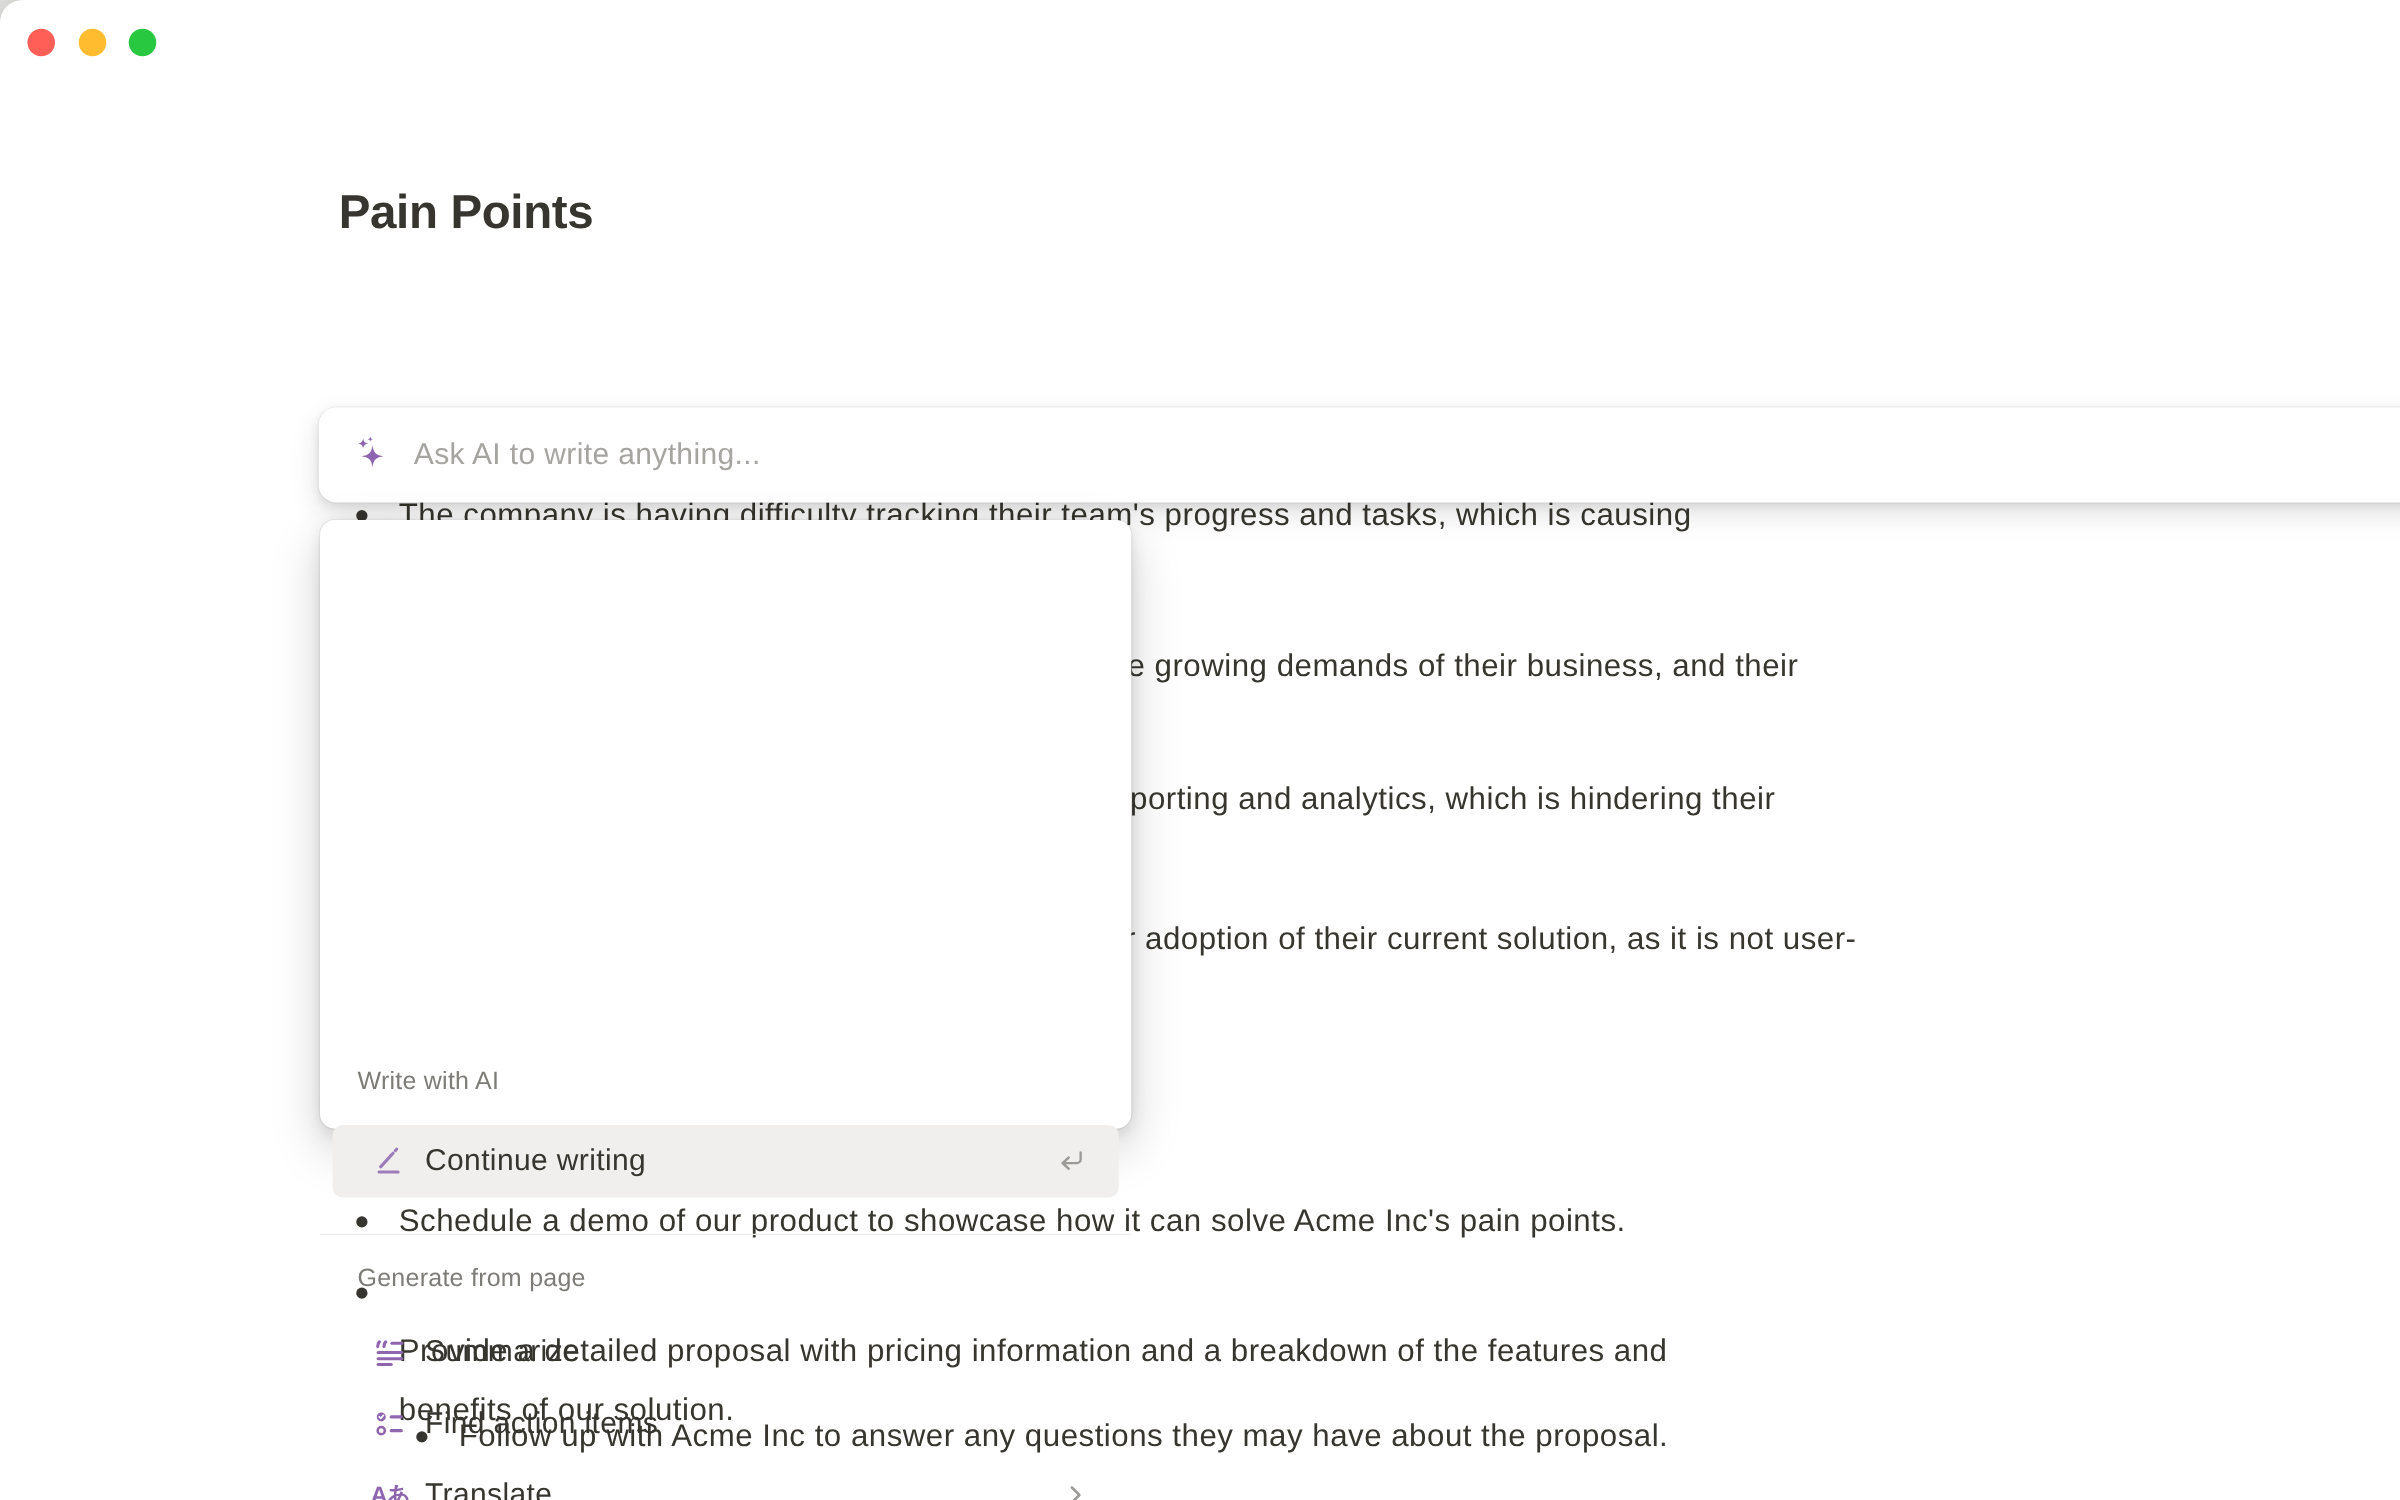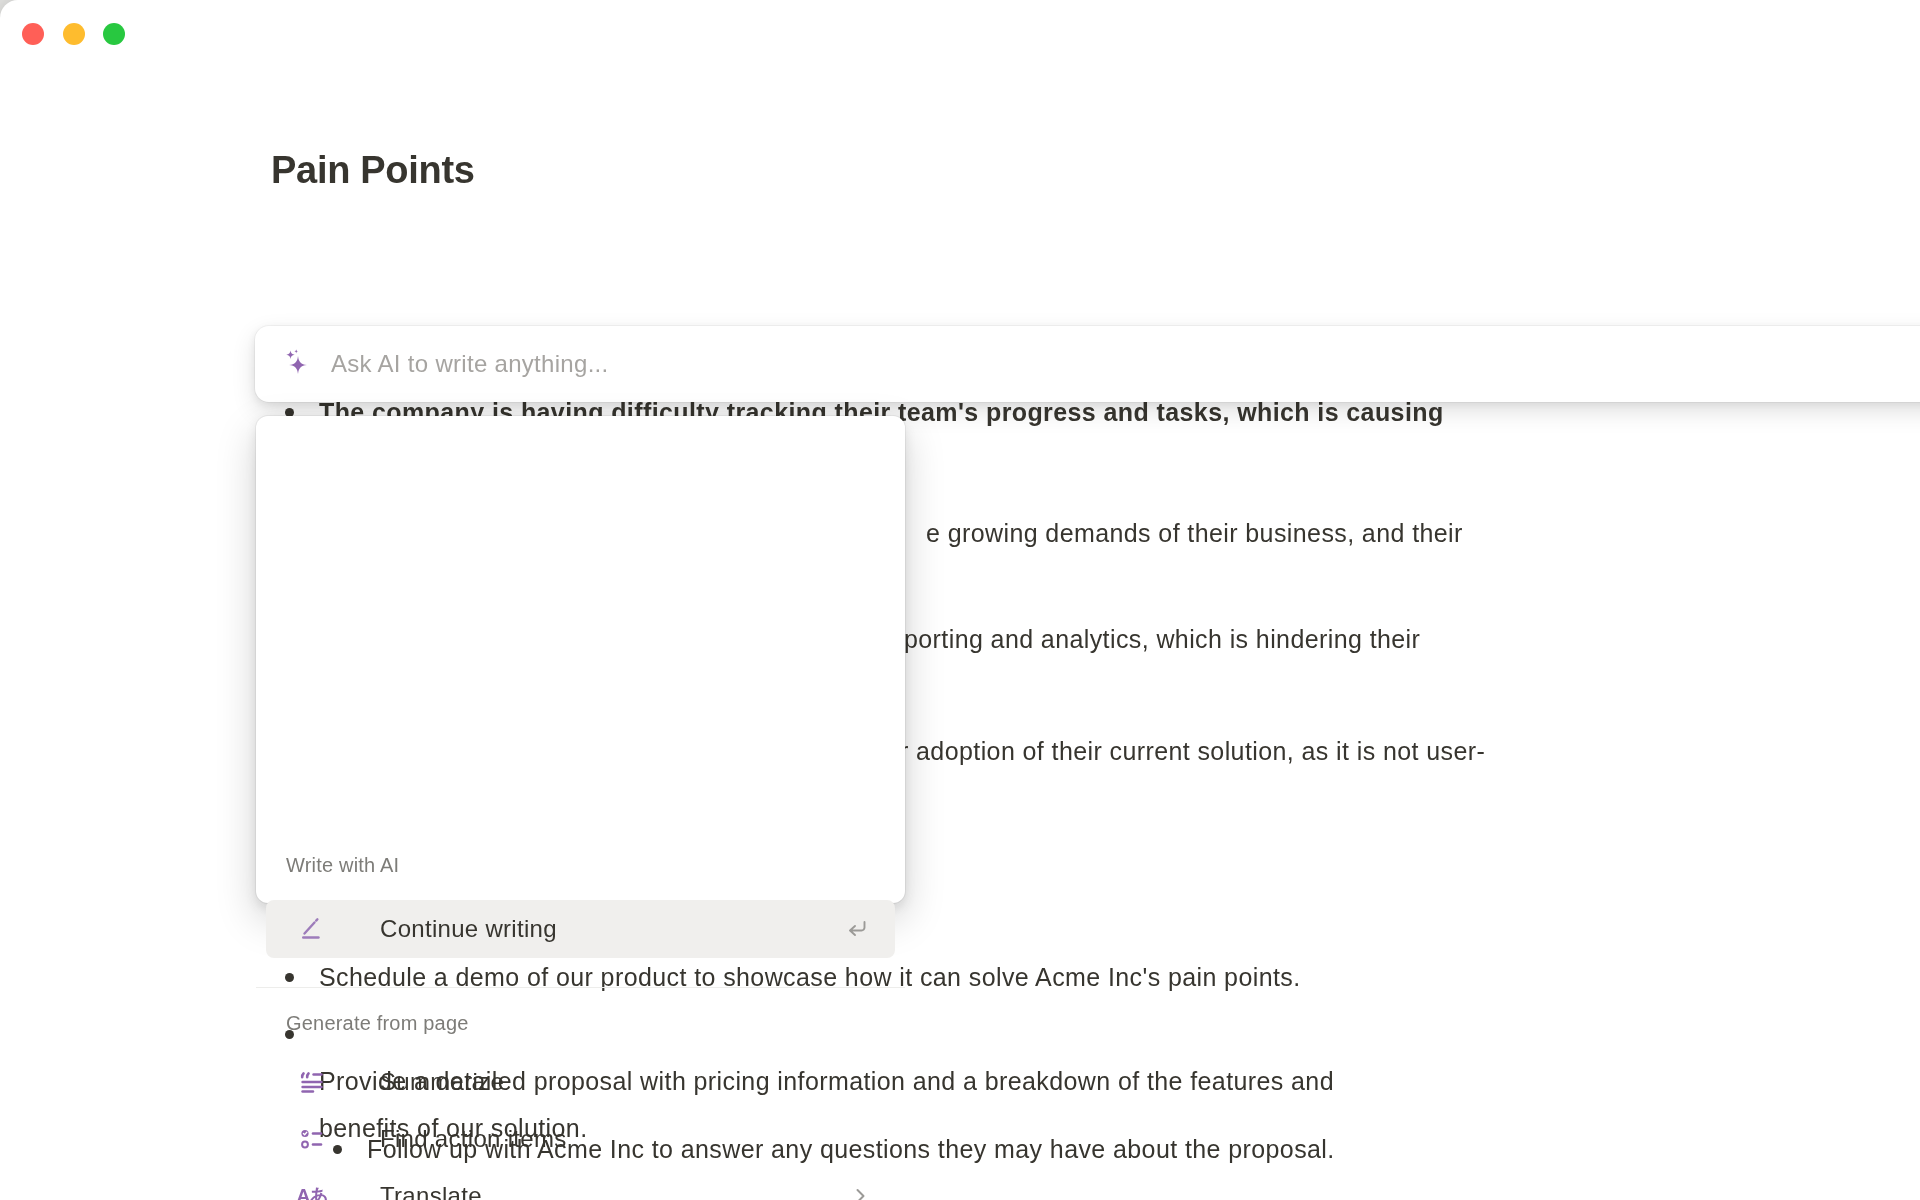--- a/index.html
+++ b/index.html
@@ -30,29 +30,29 @@
   .bullet{
     position:absolute;left:319px;
     font-size:25px;line-height:47px;letter-spacing:.4px;color:#37352f;
     white-space:pre-line;
   }
   .bullet .dot{
     position:absolute;left:-34px;top:19px;width:9px;height:9px;border-radius:50%;
     background:#37352f;
   }
   .b-acme{top:213px;}
-  .b-company{top:389px;white-space:nowrap;font-weight:bold;}
+  .b-company{top:389px;white-space:nowrap;}
   .b-schedule{top:954px;white-space:nowrap;}
   .b-provide{top:1011px;}
   .b-follow{top:1126px;white-space:nowrap;margin-left:48px;}
   .frag{
     position:absolute;font-size:25px;line-height:47px;letter-spacing:.4px;
     color:#37352f;white-space:nowrap;
   }
-  .f1{left:908px;top:510px;margin-left:18px;}
+  .f1{left:884px;top:510px;margin-left:18px;}
   .f2{left:904px;top:616px;}
   .f3{left:900px;top:728px;}
   
   .ai-bar{
     position:absolute;left:255px;top:326px;width:1730px;height:76px;
     background:#fff;border-radius:14px;z-index:20;
     box-shadow:0 0 0 1px rgba(15,15,15,.04),0 3px 8px rgba(15,15,15,.08),0 9px 24px rgba(15,15,15,.12);
     display:flex;align-items:center;padding:0 20px 0 26px;box-sizing:border-box;
   }
   .ai-bar .placeholder{margin-left:16px;font-size:24px;letter-spacing:.3px;color:#a6a4a1;}
@@ -68,21 +68,21 @@
   }
   .mlabel{
     position:absolute;left:30px;font-size:20px;line-height:24px;color:#7d7c78;
     letter-spacing:.2px;white-space:nowrap;
   }
   .mlabel.l1{top:437px;text-align:right;}
   .mlabel.l2{top:595px;}
   .mitem{
     position:absolute;left:10px;width:629px;height:52px;border-radius:8px;
     display:flex;align-items:center;padding-left:30px;box-sizing:border-box;
-    font-size:24px;color:#37352f;letter-spacing:.3px;cursor:default;gap:40px;
+    font-size:24px;color:#37352f;letter-spacing:.3px;cursor:default;
   }
   .mitem .micon{width:32px;margin-right:12px;display:flex;align-items:center;justify-content:center;flex:none;}
   .mitem.continue{top:484px;height:58px;background:#f0efed;}
   .mitem.i-sum{top:640px;}
   .mitem.i-act{top:697px;}
   .mitem.i-tr{top:754px;}
   .mlabeltext{white-space:nowrap;}
   .return-key{position:absolute;right:24px;top:50%;transform:translateY(-50%);display:flex;}
   .chev{position:absolute;right:22px;top:50%;transform:translateY(-50%);display:flex;}
   .divider{position:absolute;left:0;right:0;top:571px;height:1px;background:#ededeb;}

